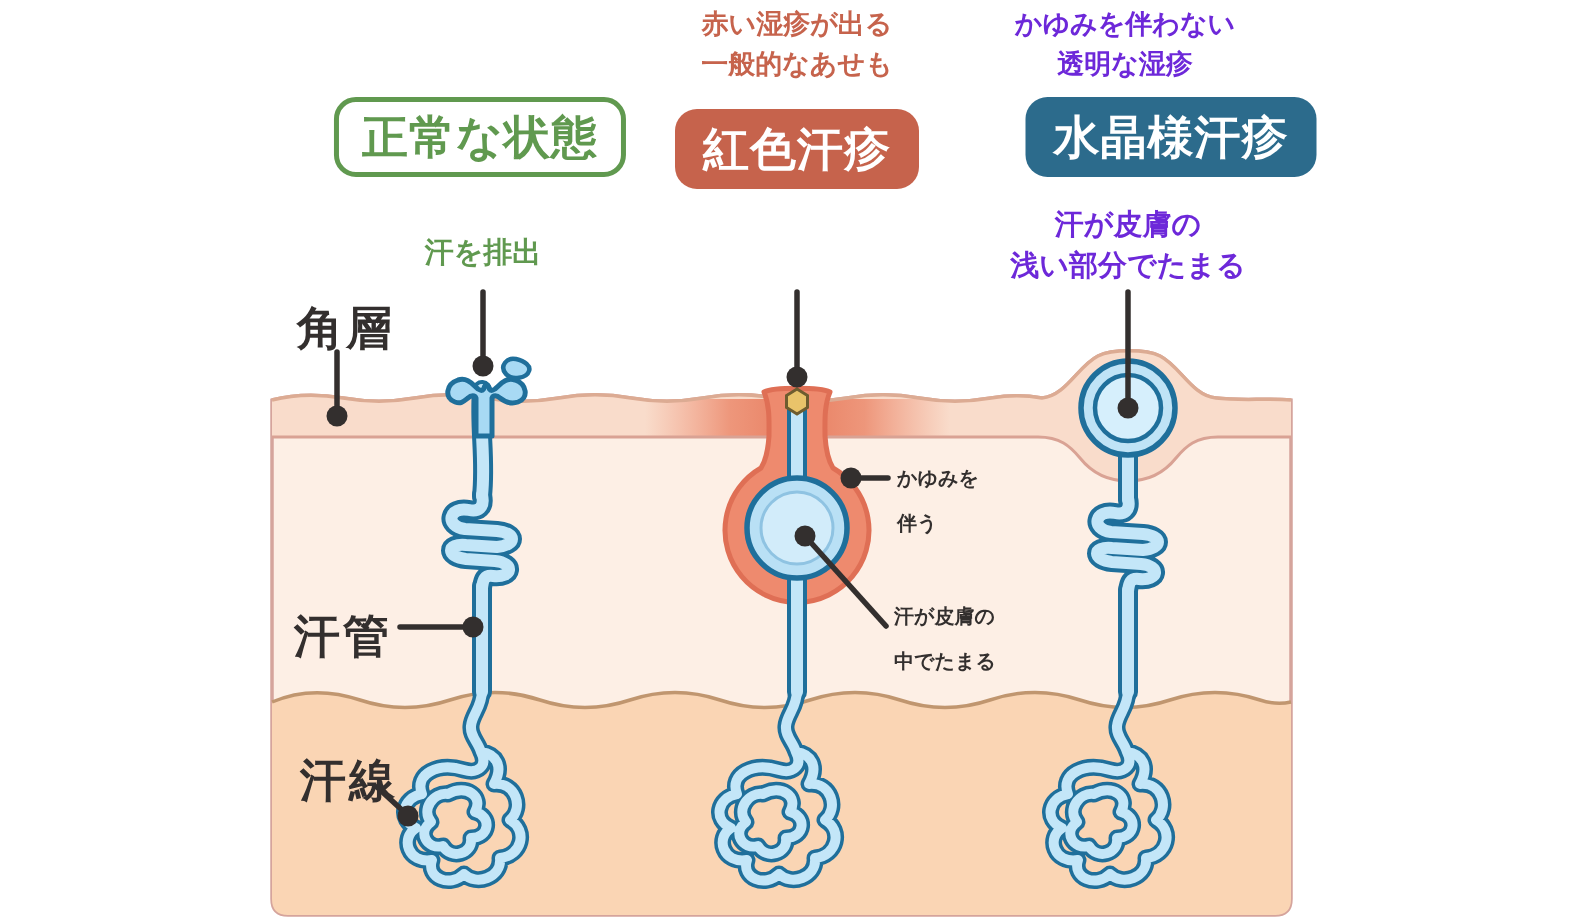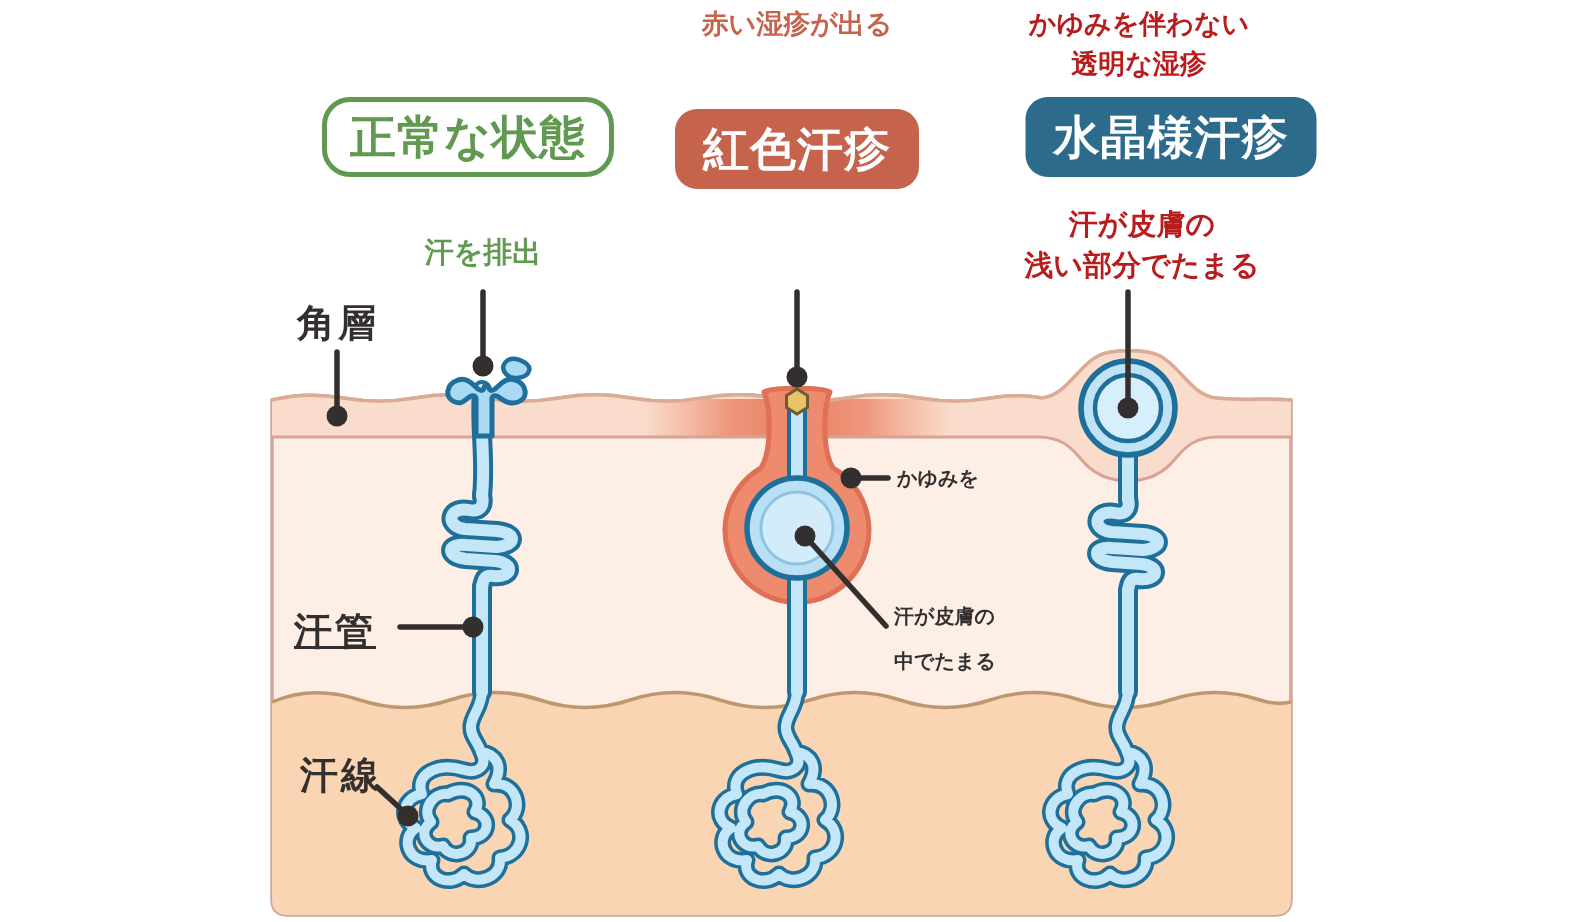--- a/index.html
+++ b/index.html
@@ -8,35 +8,35 @@
     width:1386px;height:922px;
     background:#ffffff;
     font-family:"Liberation Sans", sans-serif;
     overflow:hidden;
   }
   .stage svg{position:absolute;left:0;top:0;}
   .t{position:absolute;font-weight:700;white-space:nowrap;}
   .center{transform:translateX(-50%);text-align:center;}
   .c-green{color:#60994f;}
   .c-red{color:#c6634c;}
-  .c-blue{color:#b91c1c;margin-left:14px;}
+  .c-blue{color:#6d28d9;}
   .c-ink{color:#332f2e;}
   .top-note{font-size:27px;line-height:40px;top:4px;}
   .badge{
     top:97px;font-size:46px;line-height:1.18;
     border-radius:22px;padding:13px 28px;letter-spacing:1px;
   }
   .badge-outline{
     background:#ffffff;border:5px solid #60994f;color:#60994f;padding:8px 23px;
   }
   .badge-red{background:#c6634c;color:#ffffff;}
   .badge-blue{background:#2c6b8c;color:#ffffff;}
   .sub-note{font-size:29px;line-height:41px;top:204px;}
   .sub-note-single{top:232px;}
-  .skin-label{font-size:38px;letter-spacing:3px;}
+  .skin-label{font-size:46px;letter-spacing:3px;}
   .ann{font-size:20px;line-height:45px;}
 </style>
 </head>
 <body>
 
 <div class="stage">
 
   <svg width="1574" height="922" viewBox="0 0 1574 922">
     <defs>
       <linearGradient id="flare" x1="0" y1="0" x2="1" y2="0">
@@ -115,41 +115,43 @@
       <circle cx="851" cy="478" r="10.5" stroke="none"></circle>
       <line x1="805" y1="536" x2="886" y2="626"></line>
       <circle cx="805" cy="536" r="10.5" stroke="none"></circle>
       <line x1="1128" y1="292" x2="1128" y2="400"></line>
       <circle cx="1128" cy="408" r="10.5" stroke="none"></circle>
     </g>
   </svg>
 
   <div class="t center c-red top-note" style="left:797px;">
     <div>赤い湿疹が出る</div>
+    <div>一般的なあせも</div>
   </div>
   <div class="t center c-blue top-note" style="left:1125px;">
     <div>かゆみを伴わない</div>
     <div>透明な湿疹</div>
   </div>
 
-  <div class="t center badge badge-outline" style="left:468px;border-radius:28px;">正常な状態</div>
+  <div class="t center badge badge-outline" style="left:480px;">正常な状態</div>
   <div class="t center badge badge-red" style="left:797px;margin-top:12px;">紅色汗疹</div>
   <div class="t center badge badge-blue" style="left:1125px;margin-left:46px;">水晶様汗疹</div>
 
   <div class="t center c-green sub-note sub-note-single" style="left:483px;">汗を排出</div>
   <div class="t center c-blue sub-note" style="left:1128px;">
     <div>汗が皮膚の</div>
     <div>浅い部分でたまる</div>
   </div>
 
   <div class="t c-ink skin-label" style="left:297px;top:298px;">角層</div>
-  <div class="t c-ink skin-label" style="left:294px;top:606px;text-decoration:underline;">汗管</div>
+  <div class="t c-ink skin-label" style="left:294px;top:606px;">汗管</div>
   <div class="t c-ink skin-label" style="left:300px;top:750px;">汗線</div>
 
   <div class="t c-ink ann" style="left:897px;top:456px;">
     <div>かゆみを</div>
+    <div>伴う</div>
   </div>
   <div class="t c-ink ann" style="left:894px;top:594px;">
     <div>汗が皮膚の</div>
     <div>中でたまる</div>
   </div>
 
 </div>
 
 </body></html>

